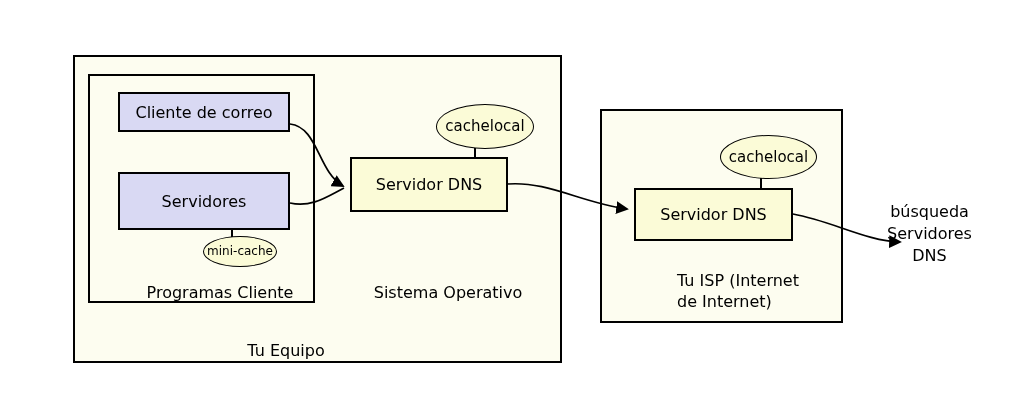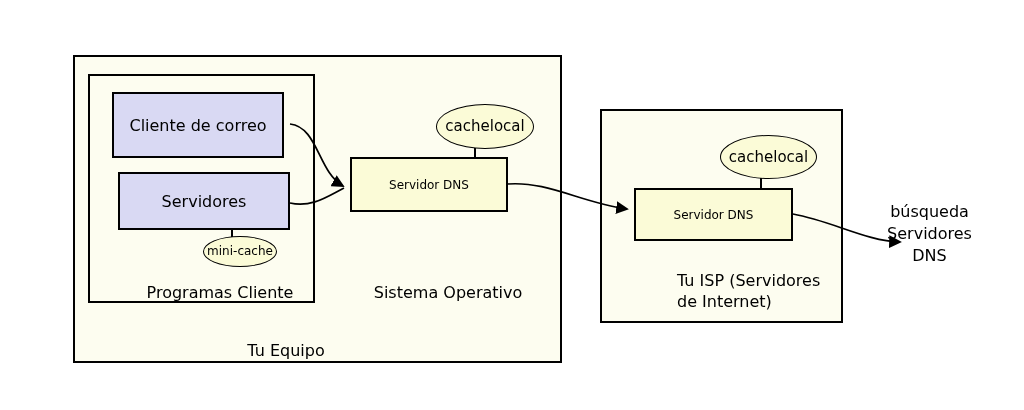--- a/index.html
+++ b/index.html
@@ -23,21 +23,21 @@
   .client-box{
     background:#d9d9f3;
     border:2px solid #000;
     display:flex;align-items:center;justify-content:center;
     font-size:16px;
   }
   .dns-box{
     background:#fbfbd7;
     border:2px solid #000;
     display:flex;align-items:center;justify-content:center;
-    font-size:12px;
+    font-size:16px;
   }
   .ellipse{
     background:#fbfbd7;
     border:1.7px solid #000;
     border-radius:50%;
     display:flex;flex-direction:row;align-items:center;justify-content:center;
     text-align:center;
   }
   .cache-ellipse{font-size:15px;line-height:17px;}
   .mini-ellipse{font-size:12px;line-height:12.5px;}
@@ -52,21 +52,21 @@
 </style>
 </head>
 <body>
 
 <div id="stage">
 
   <div class="abs container-box" style="left:73px;top:55px;width:489px;height:308px;"></div>
 
   <div class="abs sub-box" style="left:88px;top:74px;width:227px;height:229px;"></div>
 
-  <div class="abs client-box" style="left:112px;top:92px;width:172px;height:66px;">
+  <div class="abs client-box" style="left:118px;top:92px;width:172px;height:40px;">
     <span>Cliente de correo</span>
   </div>
 
   <div class="abs client-box" style="left:118px;top:172px;width:172px;height:58px;">
     <span>Servidores</span>
   </div>
 
 
   <div class="abs ellipse mini-ellipse" style="left:203px;top:236px;width:74px;height:31px;">
     <div>mini-</div>
@@ -93,21 +93,21 @@
   <div class="abs dns-box" style="left:634px;top:188px;width:159px;height:53px;">
     <span>Servidor DNS</span>
   </div>
 
   <div class="abs ellipse cache-ellipse" style="left:720px;top:135px;width:97px;height:44px;">
     <div>cache</div>
     <div>local</div>
   </div>
 
   <div class="abs isp-label" style="left:677px;top:270px;width:170px;">
-    <div>Tu ISP (Servidores</div>
+    <div>Tu ISP (Internet</div>
     <div>de Internet)</div>
   </div>
 
   <div class="abs note" style="left:866px;top:201px;width:127px;">
     <div>búsqueda</div>
     <div>Servidores</div>
     <div>DNS</div>
   </div>
 
   <svg class="overlay" width="1024" height="410" viewBox="0 0 1024 410">

